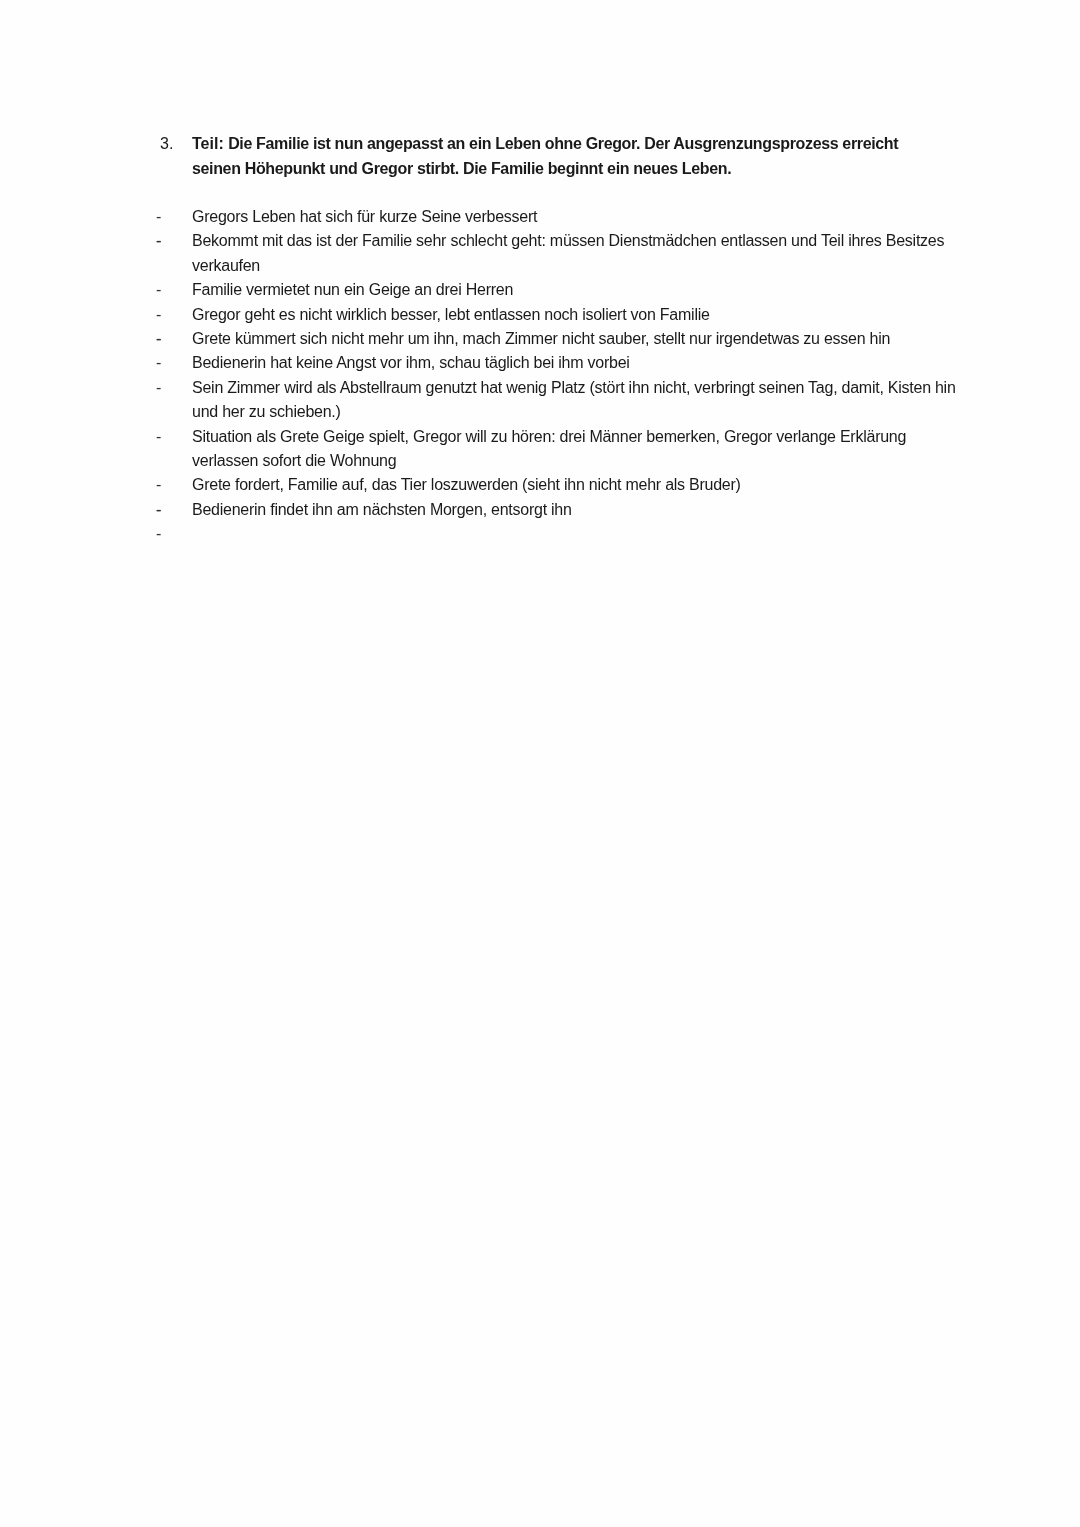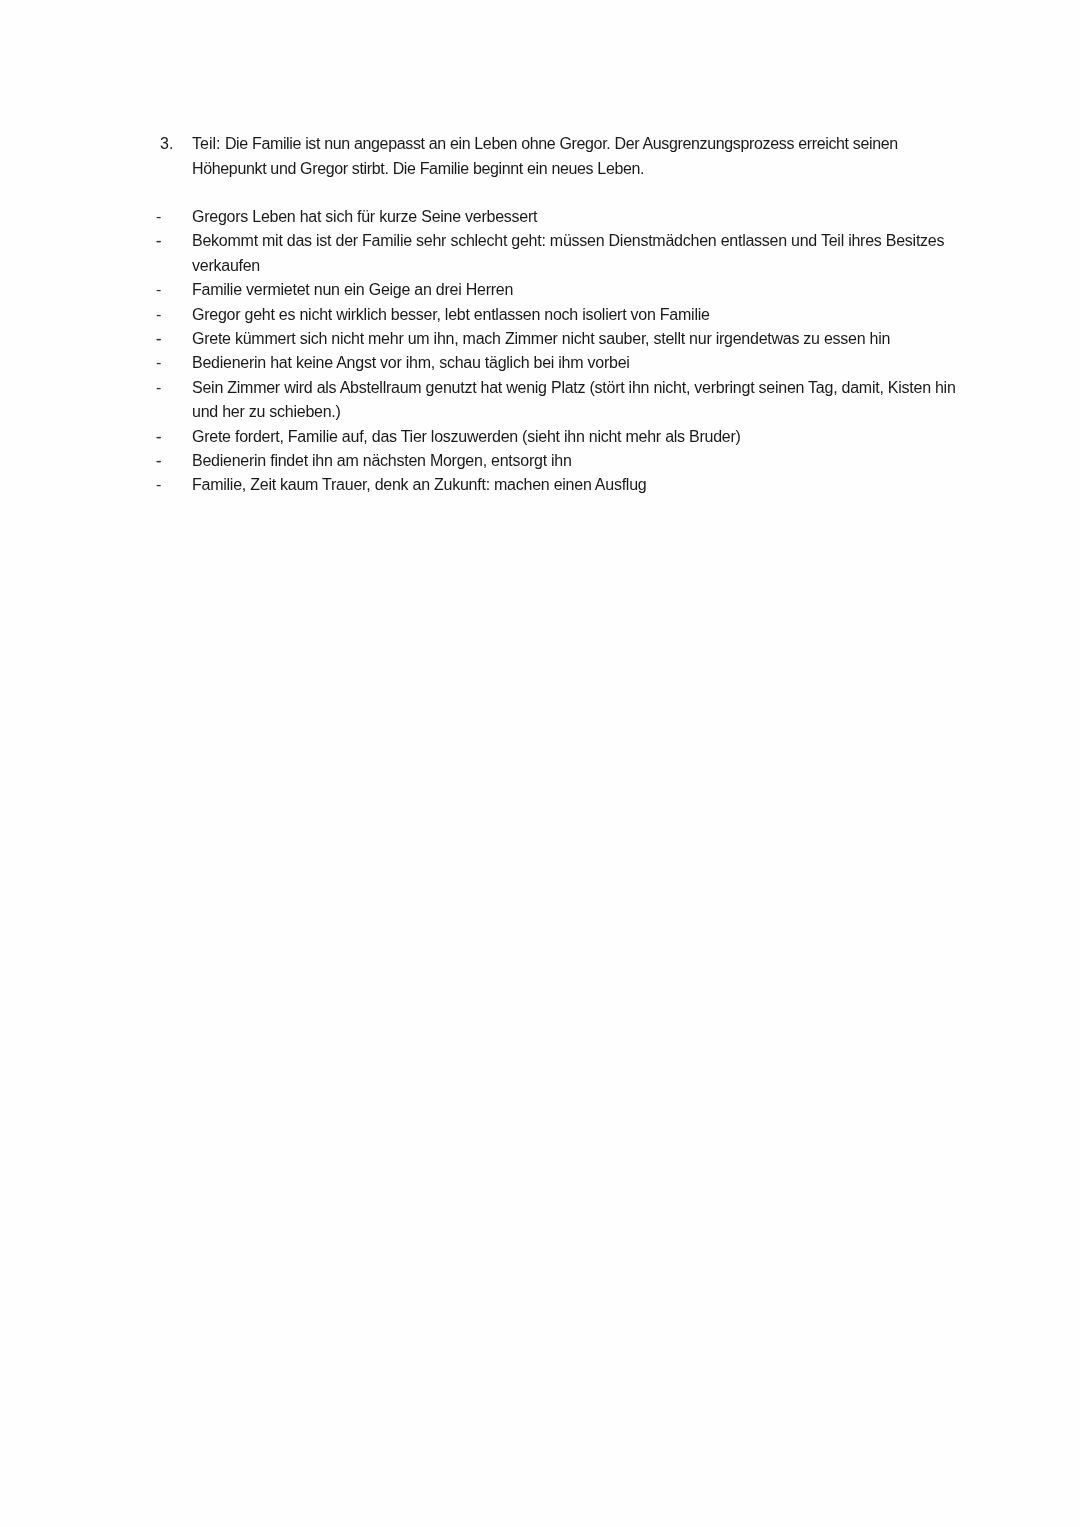--- a/index.html
+++ b/index.html
@@ -35,25 +35,25 @@
       position: absolute;
       left: 0;
       top: 0;
       width: 32px;
     }
     .heading .body {
       margin-left: 32px;
       display: block;
     }
     .heading .lead {
-      font-weight: normal;
+      font-weight: bold;
       text-align: right;
     }
     .heading .bold {
-      font-weight: normal;
+      font-weight: bold;
       letter-spacing: -0.35px;
       margin-top: 17px;
     }
     .bullets {
       position: absolute;
       left: 156px;
       top: 205px;
       width: 800px;
       margin: 0;
       padding: 0;
@@ -87,20 +87,20 @@
   <ul class="bullets">
     <li><span class="dash">-</span><span>Gregors Leben hat sich für kurze Seine verbessert</span></li>
     <li><span class="dash">-</span></li>
     <li><span class="dash">-</span><span>Bekommt mit das ist der Familie sehr schlecht geht: müssen Dienstmädchen entlassen und Teil ihres Besitzes verkaufen</span></li>
     <li><span class="dash">-</span><span>Familie vermietet nun ein Geige an drei Herren</span></li>
     <li><span class="dash">-</span><span>Gregor geht es nicht wirklich besser, lebt entlassen noch isoliert von Familie</span></li>
     <li><span class="dash">-</span></li>
     <li><span class="dash">-</span><span>Grete kümmert sich nicht mehr um ihn, mach Zimmer nicht sauber, stellt nur irgendetwas zu essen hin</span></li>
     <li><span class="dash">-</span><span>Bedienerin hat keine Angst vor ihm, schau täglich bei ihm vorbei</span></li>
     <li><span class="dash">-</span><span>Sein Zimmer wird als Abstellraum genutzt hat wenig Platz (stört ihn nicht, verbringt seinen Tag, damit, Kisten hin und her zu schieben.)</span></li>
-    <li><span class="dash">-</span></li>
+    <li><span class="dash">-</span><span>Situation als Grete Geige spielt, Gregor will zu hören: drei Männer bemerken, Gregor verlange Erklärung verlassen sofort die Wohnung</span></li>
     <li><span class="dash">-</span><span>Grete fordert, Familie auf, das Tier loszuwerden (sieht ihn nicht mehr als Bruder)</span></li>
     <li><span class="dash">-</span></li>
     <li><span class="dash">-</span><span>Bedienerin findet ihn am nächsten Morgen, entsorgt ihn</span></li>
-    <li><span class="dash">-</span><span>Familie, Zeit kaum Trauer, denk an Zukunft: machen einen Ausflug</span></li>
+    <li><span class="dash">-</span></li>
   </ul>
 
 </div>
 
 </body></html>

